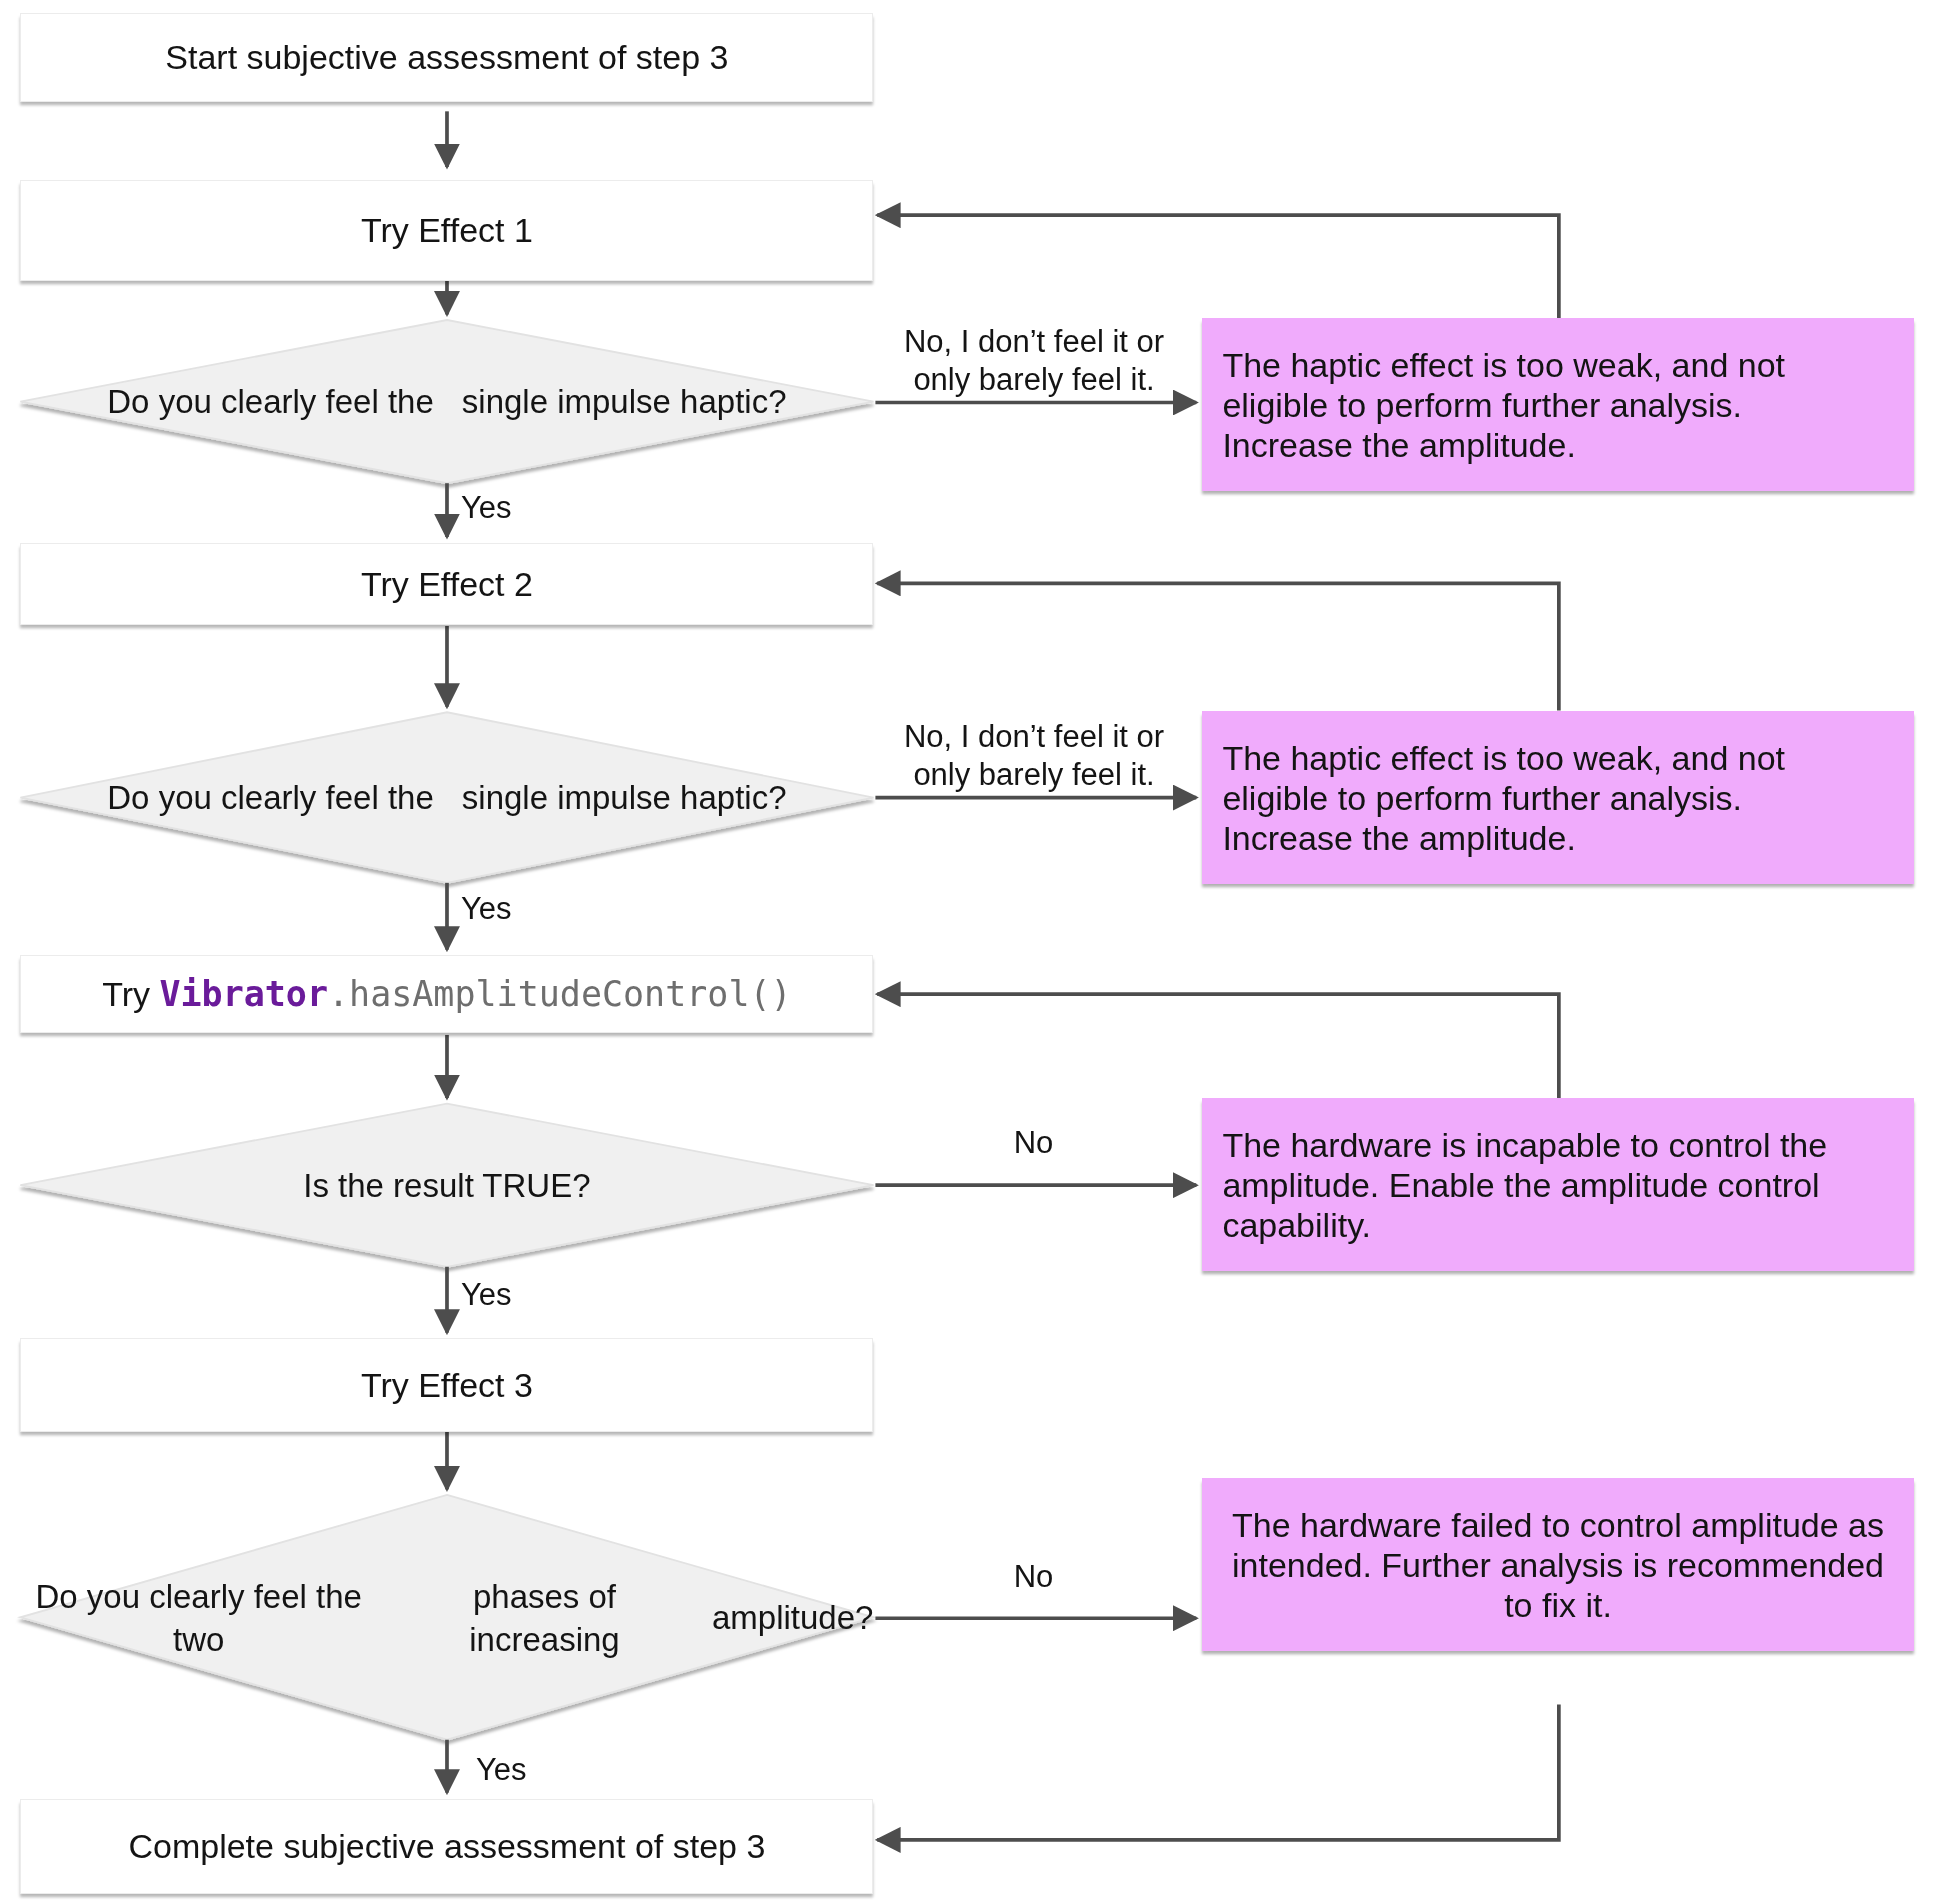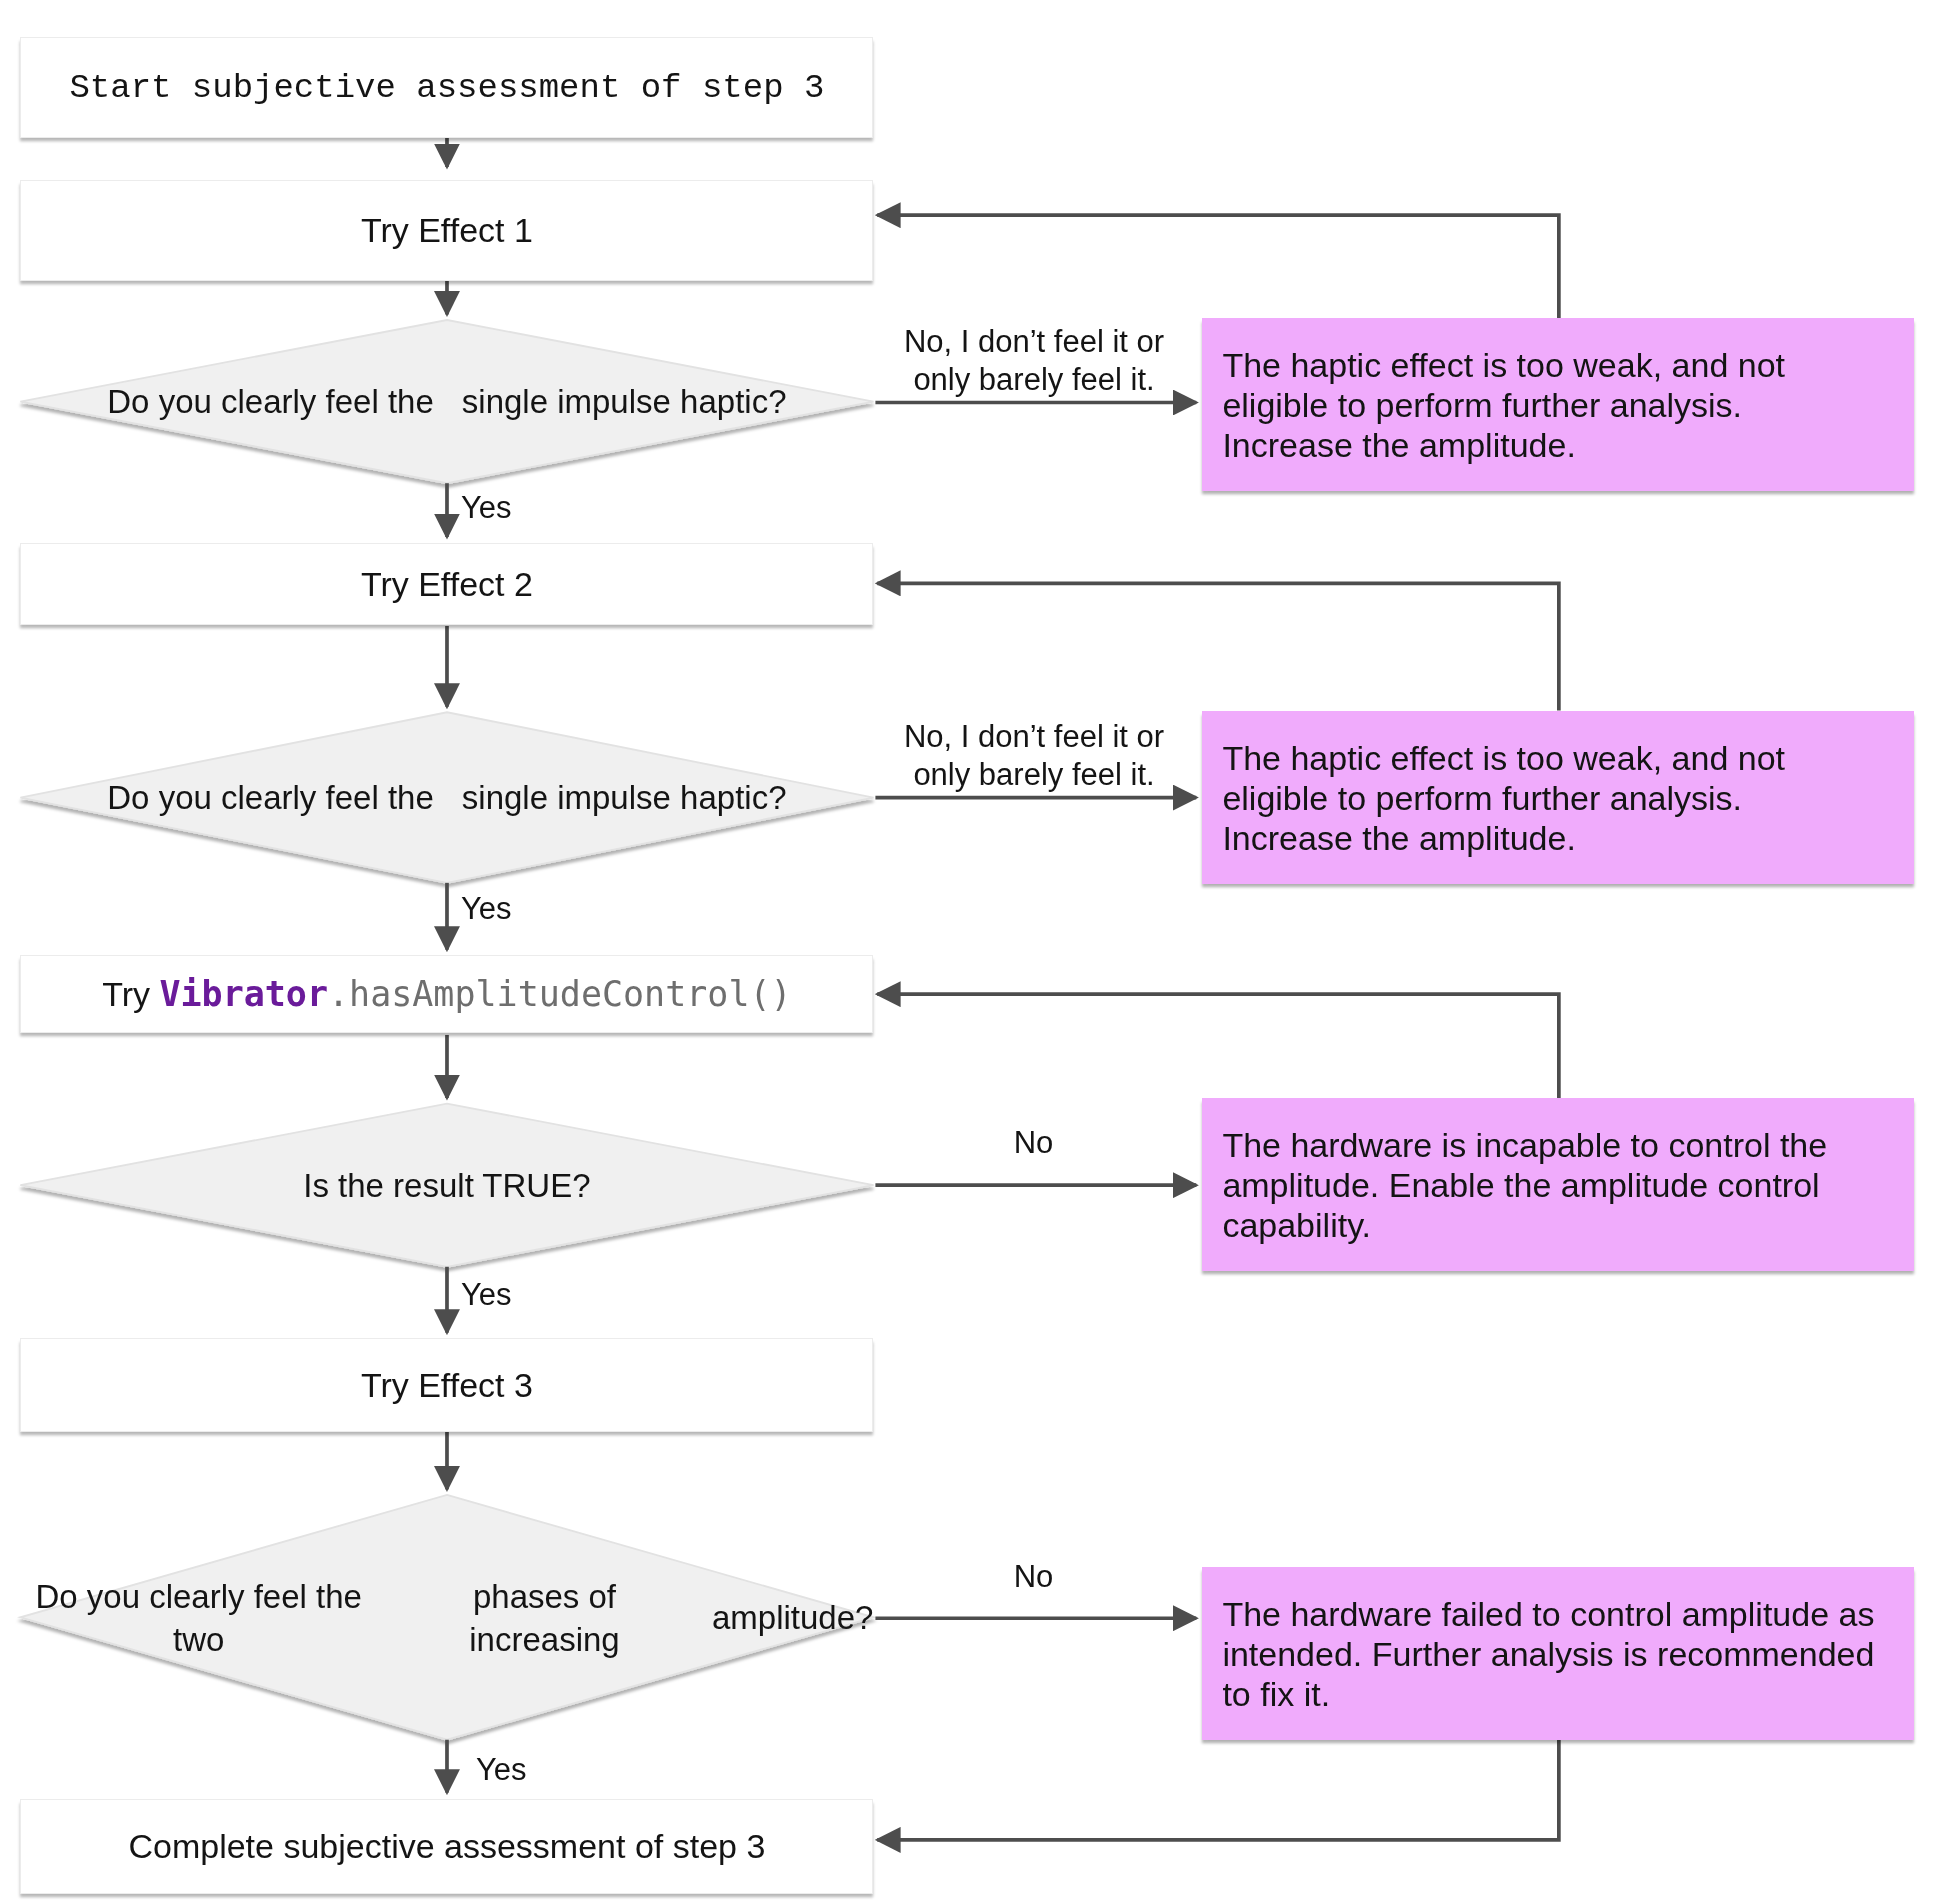--- a/index.html
+++ b/index.html
@@ -70,21 +70,21 @@
       <line x1="944" y1="1278" x2="1290" y2="1278" marker-end="url(#arrow)"></line>
       <line x1="944" y1="1745" x2="1290" y2="1745" marker-end="url(#arrow)"></line>
 
       <polyline points="1681,343 1681,232 946,232" marker-end="url(#arrow)"></polyline>
       <polyline points="1681,766 1681,629 946,629" marker-end="url(#arrow)"></polyline>
       <polyline points="1681,1184 1681,1072 946,1072" marker-end="url(#arrow)"></polyline>
       <polyline points="1681,1838 1681,1984 946,1984" marker-end="url(#arrow)"></polyline>
     </g>
   </svg>
 
-  <div class="flow-box" style="top:37px;height:101px;font-family:Liberation Mono, monospace;">
+  <div class="flow-box" style="top:13px;height:89px;">
     <span>Start subjective assessment of step 3</span>
   </div>
 
   <div class="flow-box" style="top:180px;height:101px;">
     <span>Try Effect 1</span>
   </div>
 
   <div class="diamond-label" style="top:320px;height:163px;">
     <span>Do you clearly feel the</span>
     <span>single impulse haptic?</span>
@@ -134,21 +134,21 @@
     <div>eligible to perform further analysis.</div>
     <div>Increase the amplitude.</div>
   </div>
 
   <div class="feedback-box" style="top:1098px;">
     <div>The hardware is incapable to control the</div>
     <div>amplitude. Enable the amplitude control</div>
     <div>capability.</div>
   </div>
 
-  <div class="feedback-box" style="top:1567px;">
+  <div class="feedback-box" style="top:1478px;text-align:center;">
     <div>The hardware failed to control amplitude as</div>
     <div>intended. Further analysis is recommended</div>
     <div>to fix it.</div>
   </div>
 
   <div class="edge-label" style="left:461px;top:489px;">Yes</div>
   <div class="edge-label" style="left:461px;top:890px;">Yes</div>
   <div class="edge-label" style="left:461px;top:1276px;">Yes</div>
   <div class="edge-label" style="left:476px;top:1751px;">Yes</div>
 

